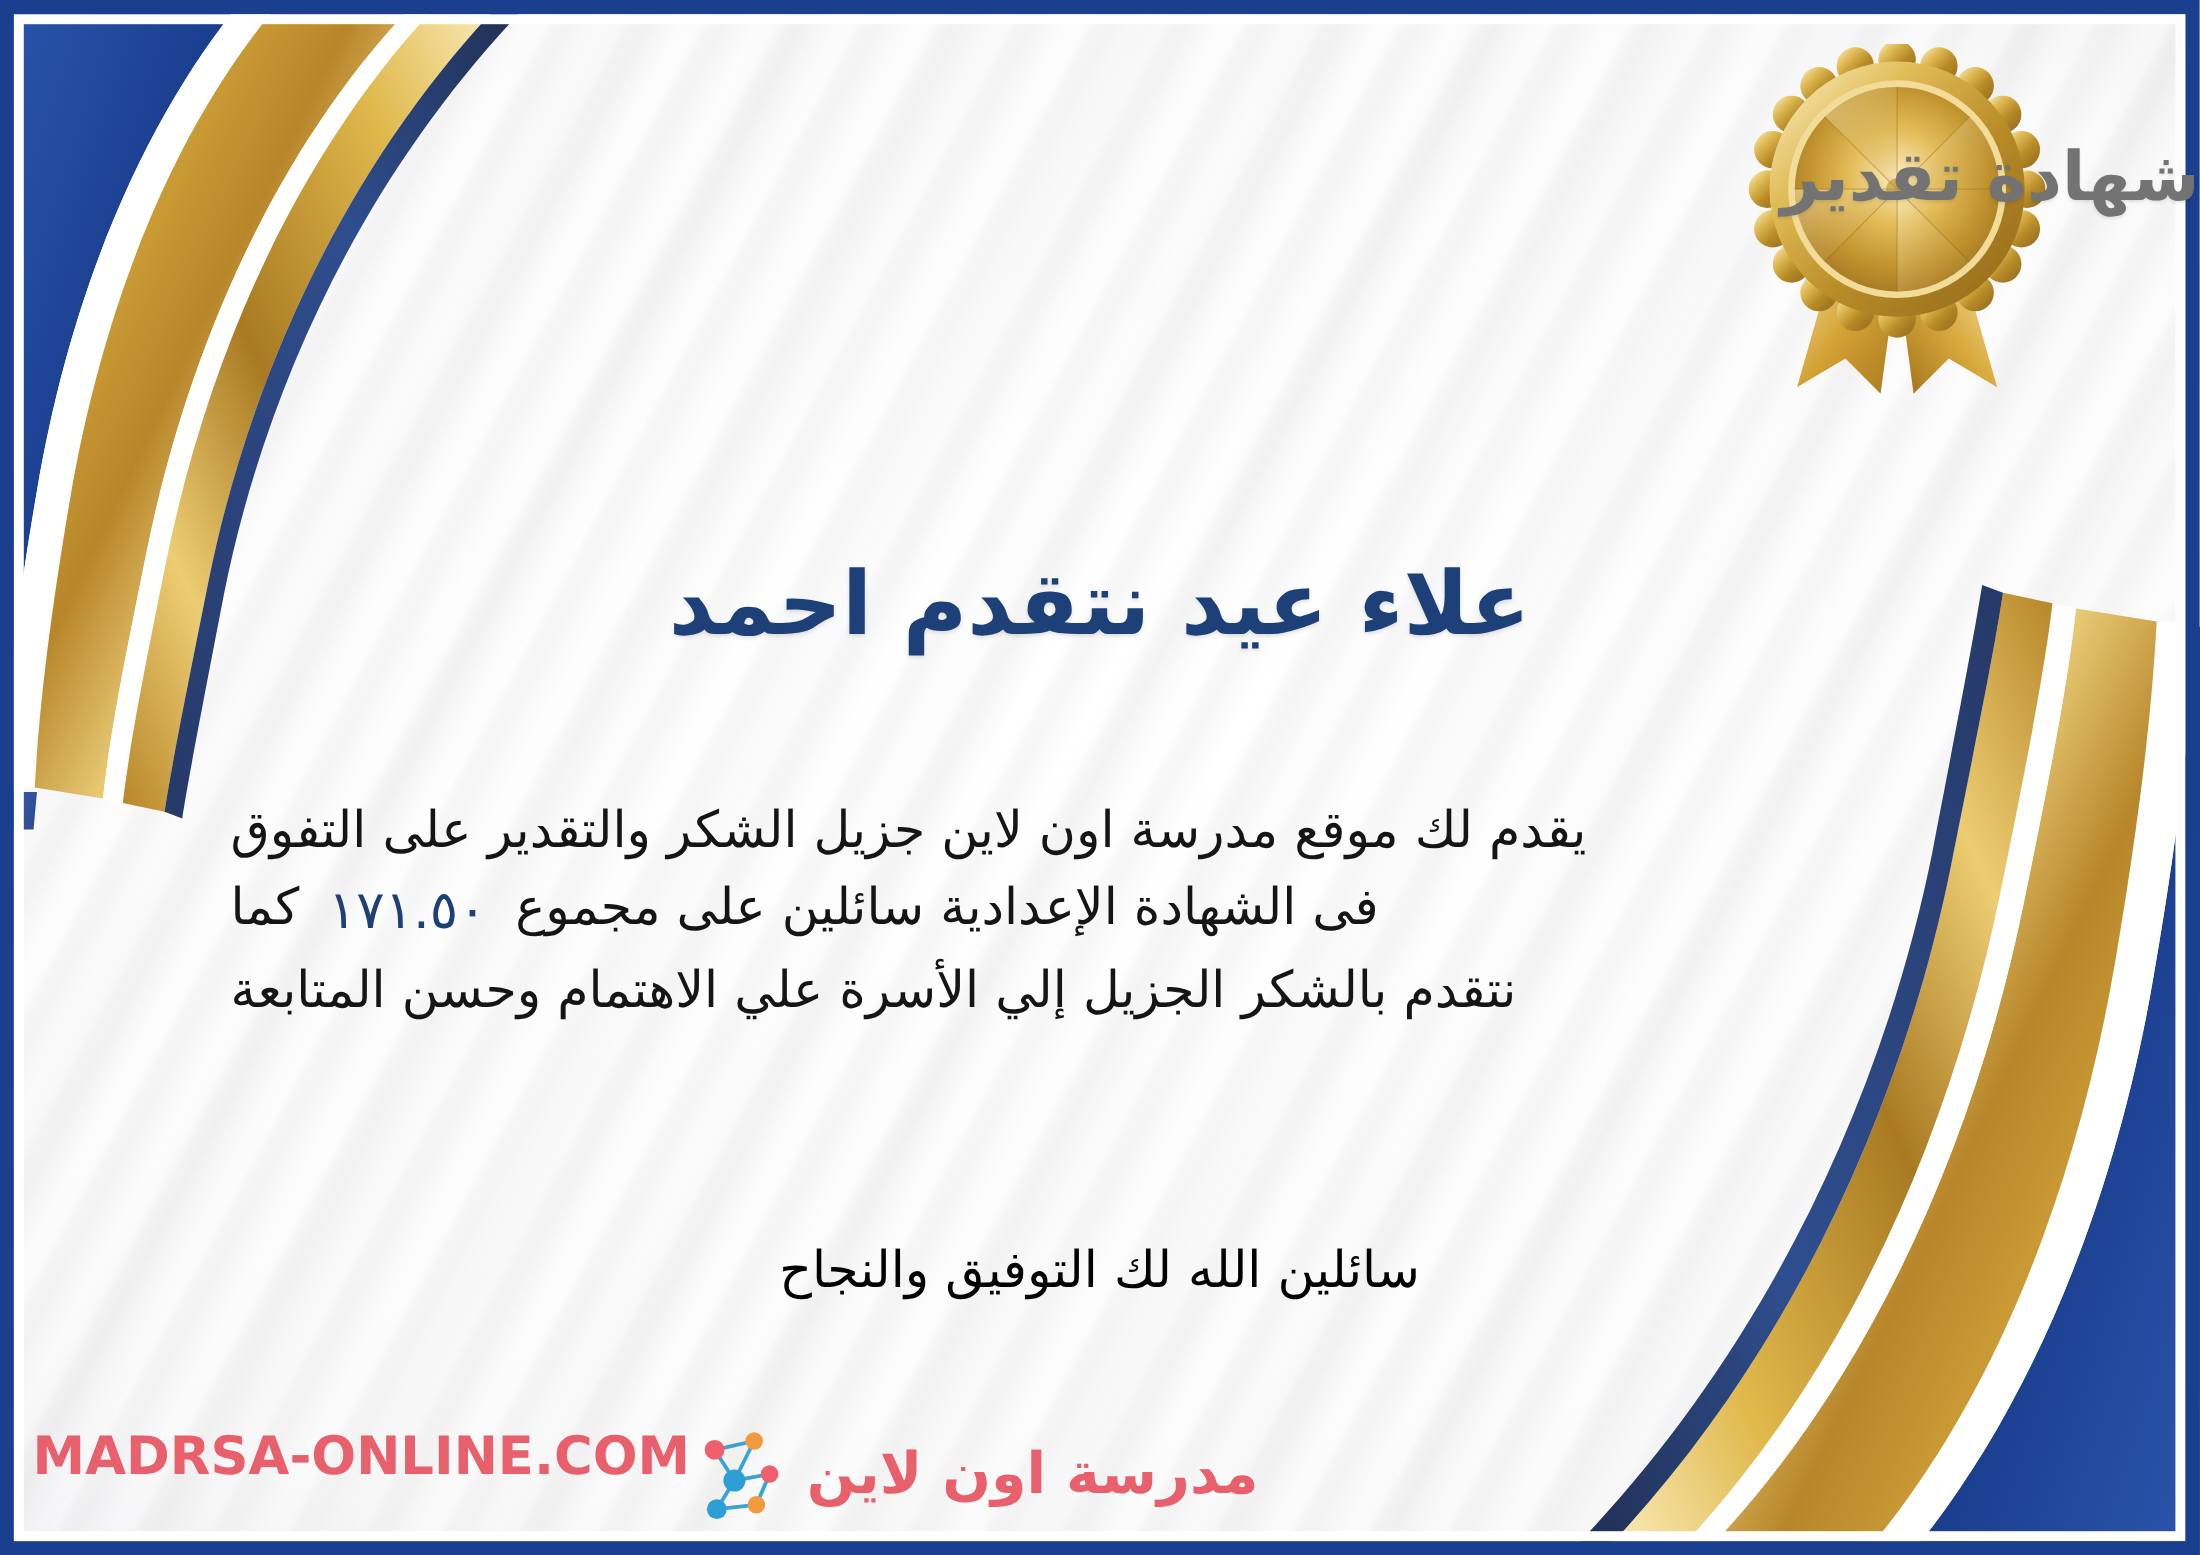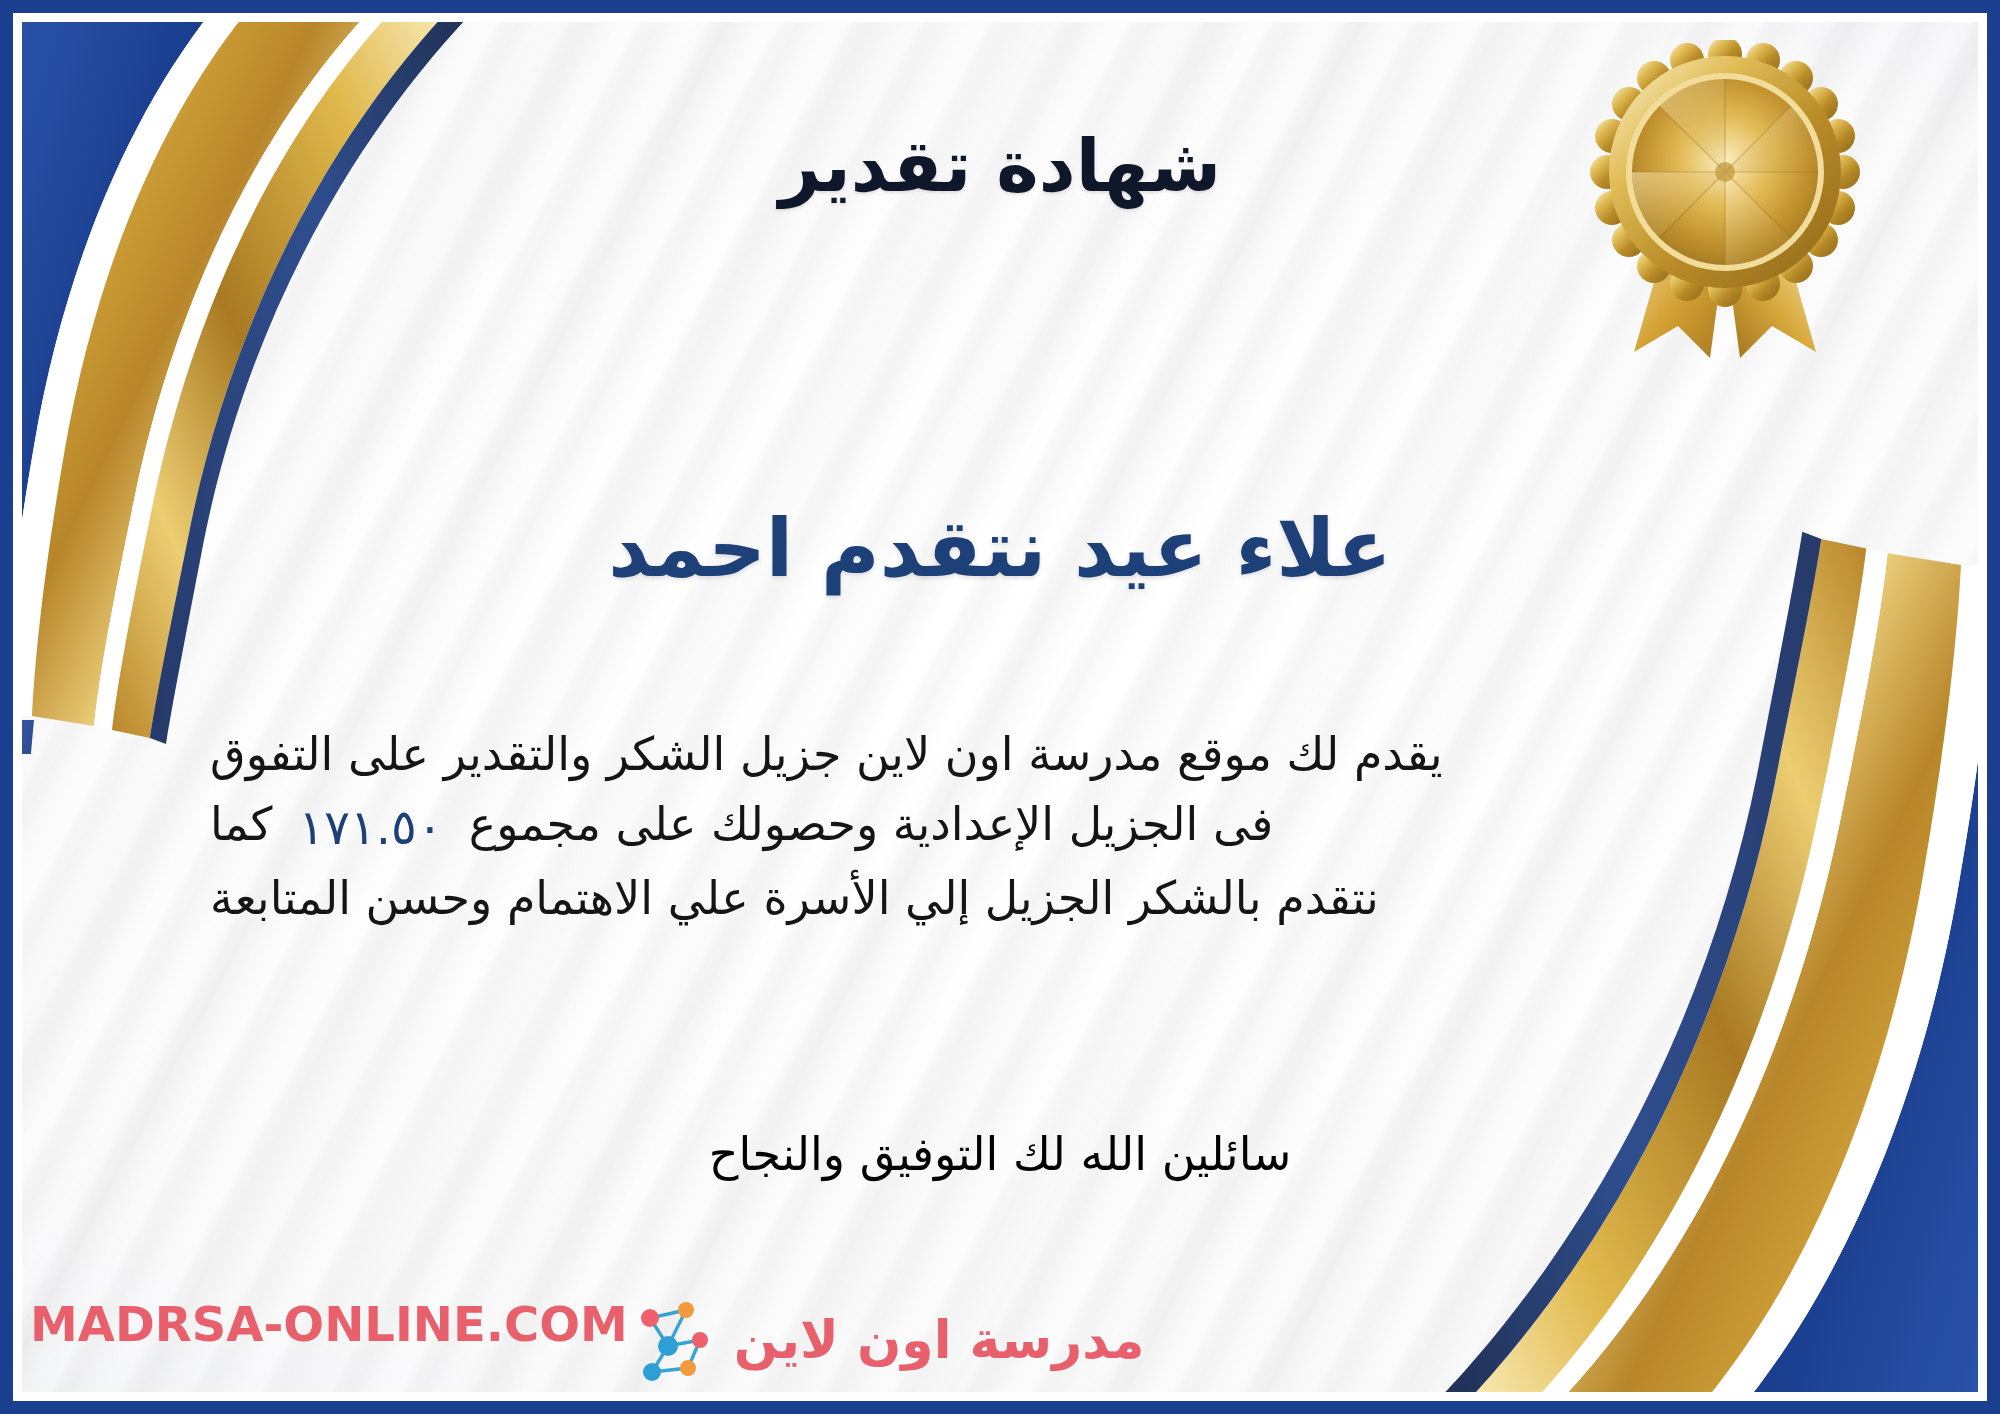--- a/index.html
+++ b/index.html
@@ -50,23 +50,23 @@
   .corner{position:absolute;pointer-events:none;}
   .corner-tl{left:-6px;top:-6px;}
   .corner-br{right:-6px;bottom:-6px;}
 
   
   .medal{position:absolute;left:1590px;top:40px;width:270px;height:330px;}
 
   
   .title{
     position:absolute;left:0;right:0;top:128px;
-    text-align:center;
-    font-size:72px;line-height:1.06;font-weight:700;
-    color:#0f172a;letter-spacing:-1px;
+    text-align:right;
+    font-size:62px;line-height:1.06;font-weight:700;
+    color:#737373;letter-spacing:-1px;
     text-shadow:0 2px 3px rgba(0,0,0,.10);
   }
   .student-name{
     position:absolute;left:0;right:0;top:505px;
     text-align:center;
     font-size:80px;line-height:1.1;font-weight:700;
     color:#1d4078;
     text-shadow:0 2px 4px rgba(0,0,0,.12);
   }
   .body{
@@ -257,21 +257,21 @@
       <circle cx="0" cy="0" r="10" fill="#b98c27" opacity="0.6"></circle>
     </g>
   </svg>
 
   <div class="title">شهادة تقدير</div>
 
   <div class="student-name">علاء عيد نتقدم احمد</div>
 
   <div class="body">
     <span class="ln">يقدم لك موقع مدرسة اون لاين جزيل الشكر  والتقدير على التفوق</span>
-    <span class="ln"><span>فى الجزيل الإعدادية وحصولك على مجموع</span><span class="score">١٧١.٥٠</span><span>كما</span></span>
+    <span class="ln"><span>فى الشهادة الإعدادية سائلين على مجموع</span><span class="score">١٧١.٥٠</span><span>كما</span></span>
     <span class="ln">نتقدم  بالشكر الجزيل إلي الأسرة علي الاهتمام وحسن المتابعة</span>
   </div>
 
   <div class="closing">سائلين الله لك التوفيق  والنجاح</div>
 
   <div class="brand">
     <div class="brand-row">
       <span class="brand-ar">مدرسة اون لاين</span>
       <svg class="brand-mark" viewBox="0 0 92 92">
         <g stroke="#2e9fd4" stroke-width="3.4" fill="none" opacity="0.95">

